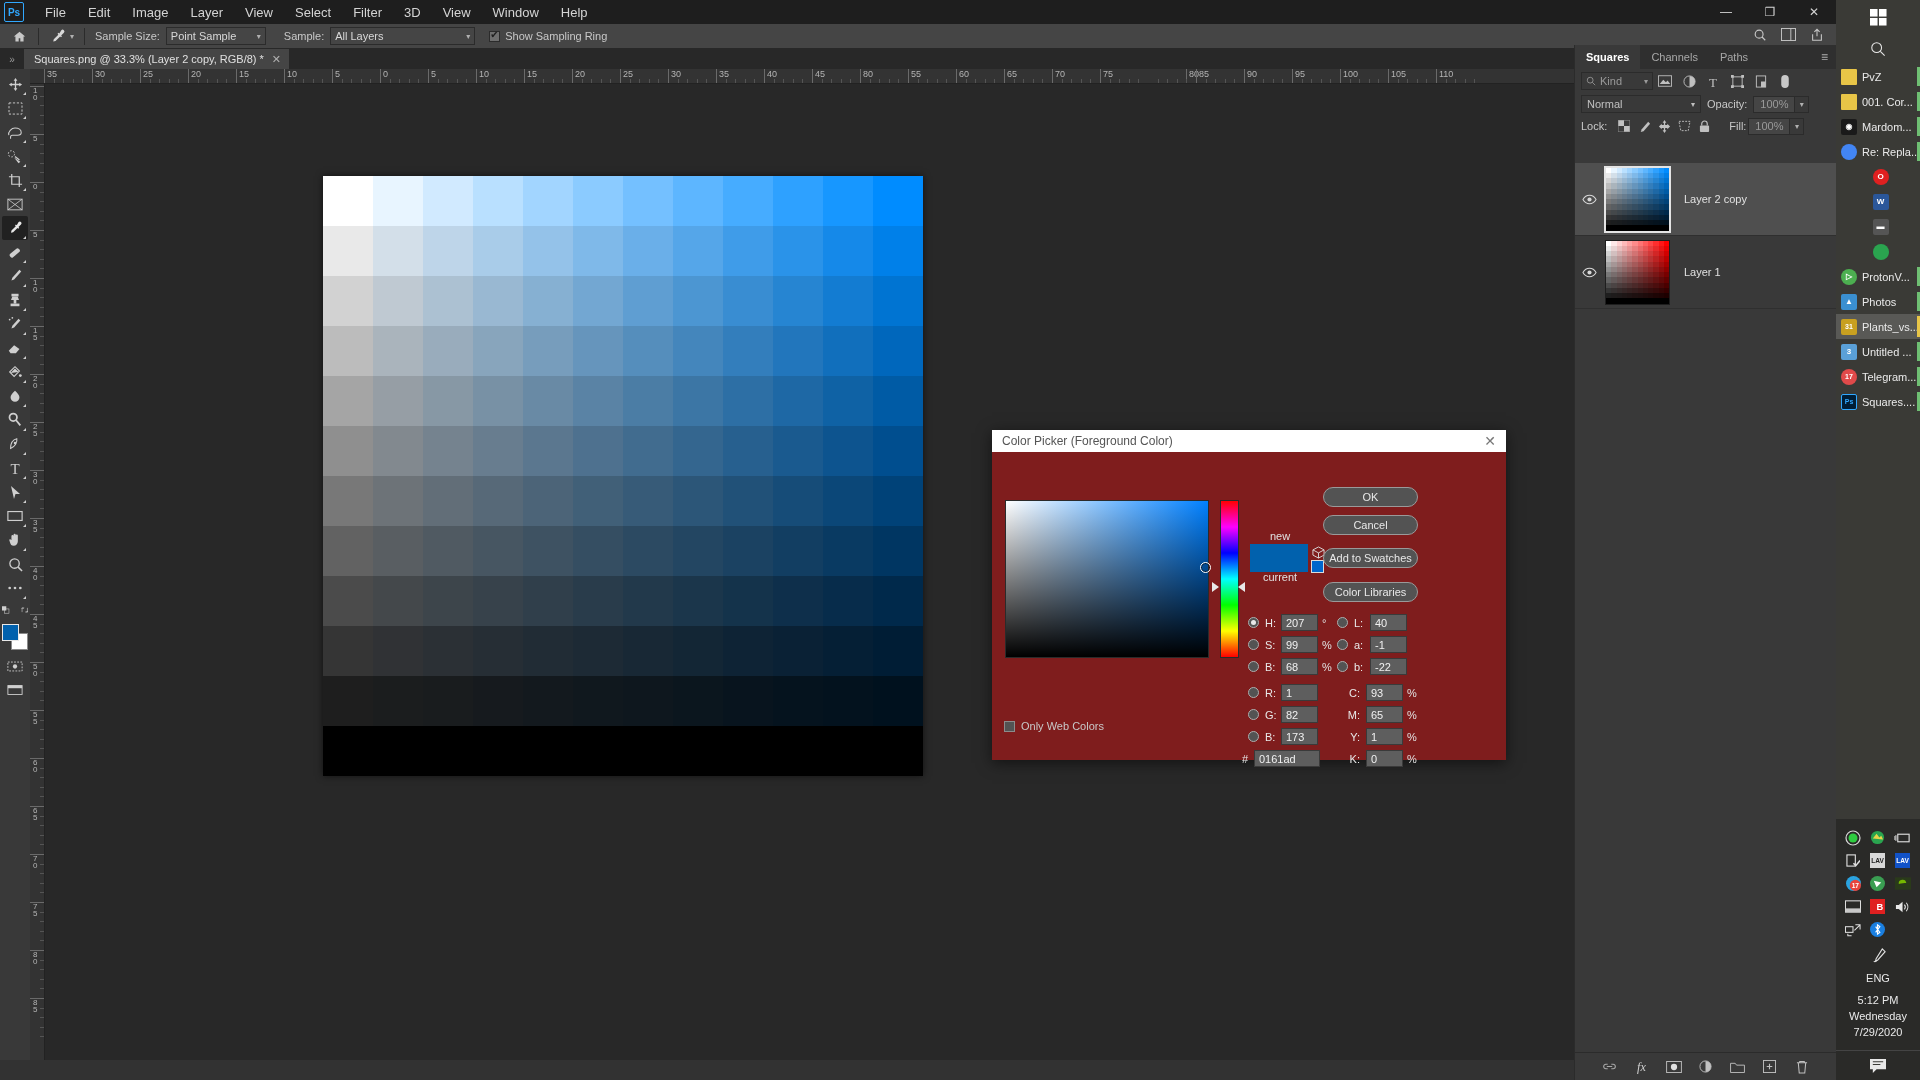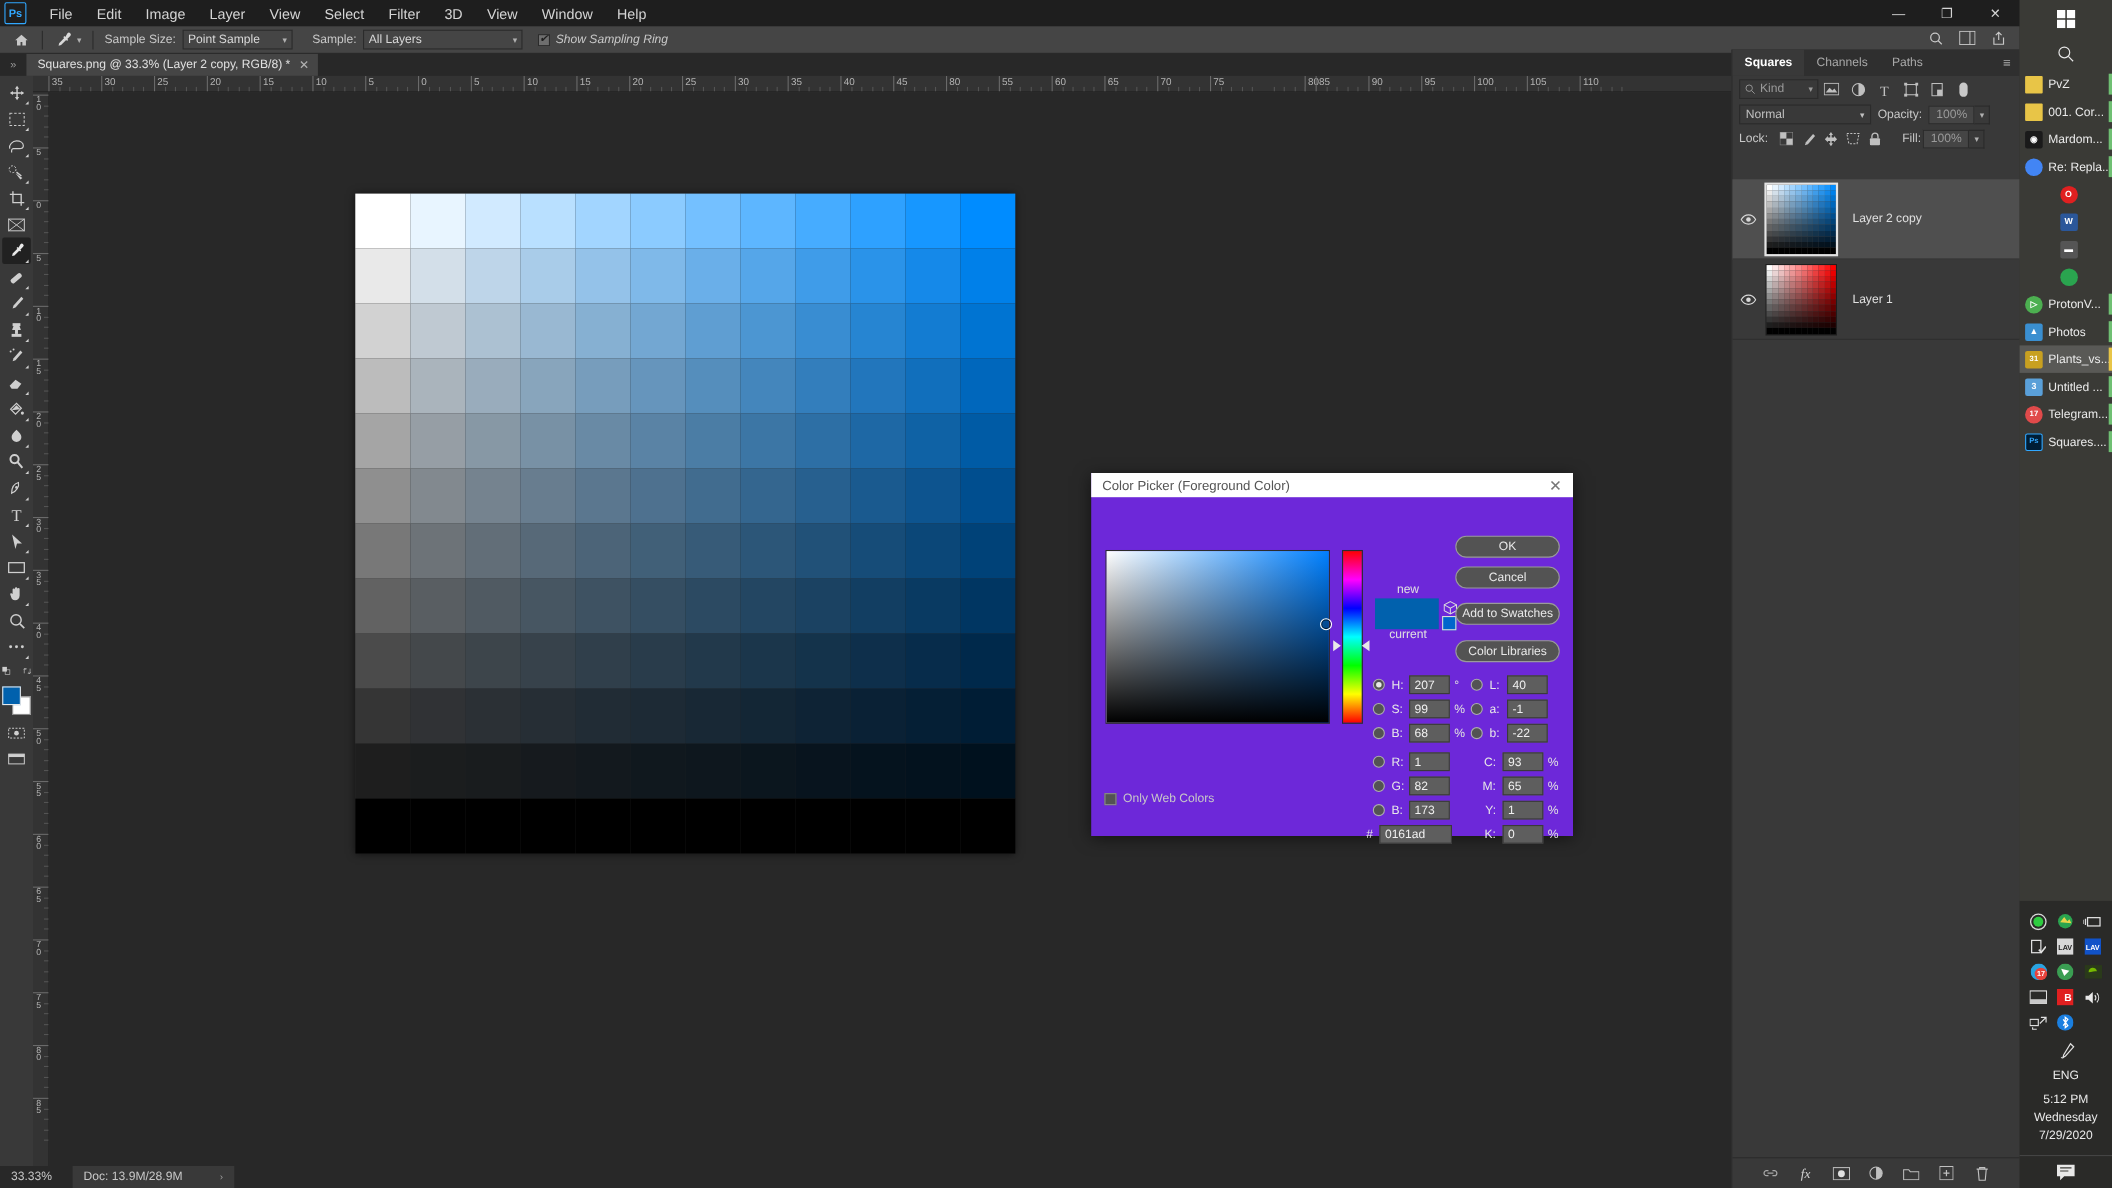--- a/index.html
+++ b/index.html
@@ -28,21 +28,21 @@
   
   .optionsbar { display:flex; align-items:center; height:25px; background:#454545; border-bottom:1px solid #282828; padding-left:6px; }
   .opt-home { width:26px; height:21px; display:flex; align-items:center; justify-content:center; }
   .opt-sep { width:1px; height:17px; background:#2b2b2b; margin:0 6px; }
   .opt-tool { display:flex; align-items:center; gap:4px; padding:0 4px; }
   .opt-label { font-size:11px; color:#c8c8c8; margin:0 6px 0 4px; }
   .opt-select { background:#454545; border:1px solid #2b2b2b; height:18px; min-width:100px;
                 display:flex; align-items:center; padding:0 4px; font-size:11px; color:#d8d8d8;
                 justify-content:space-between; }
   .opt-select .cv { font-size:8px; color:#b0b0b0; }
-  .opt-check { display:flex; align-items:center; gap:5px; margin-left:14px; font-size:11px;font-style:italic; }
+  .opt-check { display:flex; align-items:center; gap:5px; margin-left:14px; font-size:11px; }
   .cbox { width:11px; height:11px; background:#6e6e6e; border:1px solid #2b2b2b; position:relative; }
   .cbox.on::after { content:"✔"; position:absolute; left:0px; top:-3px; font-size:10px; color:#1e1e1e; }
   .opt-right { margin-left:auto; display:flex; align-items:center; gap:14px; padding-right:12px; }
 
   
   .tabbar { display:flex; align-items:flex-end; height:20px; background:#282828; }
   .tab-arrows { width:24px; height:20px; display:flex; align-items:center; justify-content:center;
                 font-size:10px; color:#989898; }
   .doc-tab { height:20px; background:#454545; display:flex; align-items:center; gap:8px;
              padding:0 8px 0 10px; font-size:11px; color:#e0e0e0; }
@@ -122,21 +122,21 @@
   .lpb-icn { width:18px; height:18px; display:flex; align-items:center; justify-content:center; color:#c0c0c0; }
 
   
   .statusbar { position:absolute; left:0; bottom:0; width:1836px; height:20px; background:#282828;
                display:flex; align-items:center; font-size:11px; color:#c8c8c8; }
   .sb-zoom { width:66px; padding-left:10px; }
   .sb-doc { background:#393939; height:20px; display:flex; align-items:center; padding:0 10px; gap:34px; }
   .sb-arrow { font-size:9px; color:#a0a0a0; }
 
   
-  .cp { position:absolute; left:992px; top:430px; width:438px; height:330px; background:#6d28d9;
+  .cp { position:absolute; left:992px; top:430px; width:514px; height:330px; background:#7f1d1d;
         box-shadow:0 3px 14px rgba(0,0,0,.55); }
   .cp-title { height:22px; background:#fff; display:flex; align-items:center; padding:0 10px;
               color:#555; font-size:12px; }
   .cp-close { margin-left:auto; font-size:14px; color:#777; }
   .cp-body { position:relative; height:308px; }
   .cp-field { position:absolute; left:13px; top:48px; width:204px; height:158px; border:1px solid #2b2b2b; }
   .cp-field .g1 { position:absolute; inset:0; background:linear-gradient(to right,#fff,#0080ff); }
   .cp-field .g2 { position:absolute; inset:0; background:linear-gradient(to bottom,rgba(0,0,0,0),#000); }
   .cp-ring { position:absolute; width:11px; height:11px; border:1px solid #fff; border-radius:50%;
              box-shadow:0 0 0 1px rgba(0,0,0,.6) inset; left:208px; top:110px; }
@@ -901,27 +901,20 @@
           <div style="background: rgb(0, 0, 0);"></div>
           <div style="background: rgb(0, 0, 0);"></div>
           <div style="background: rgb(0, 0, 0);"></div>
           <div style="background: rgb(0, 0, 0);"></div>
           <div style="background: rgb(0, 0, 0);"></div>
           <div style="background: rgb(0, 0, 0);"></div>
           <div style="background: rgb(0, 0, 0);"></div>
         </div>
     </div>
 
-    <div class="statusbar">
-      <div class="sb-zoom">33.33%</div>
-      <div class="sb-doc">
-        <span>Doc: 13.9M/28.9M</span>
-        <span class="sb-arrow">›</span>
-      </div>
-    </div>
   </div>
 
   <div class="dock" style="right:84px; width:28px; top:45px;">
     <div class="dock-collapse">‹‹</div>
     <div class="dock-icn">
       <svg width="15" height="15" viewBox="0 0 16 16">
           <rect x="1" y="1" width="14" height="14" fill="none" stroke="#b4b4b4"></rect>
           <line x1="1" y1="5" x2="15" y2="5" stroke="#b4b4b4"></line>
           <line x1="6" y1="5" x2="6" y2="15" stroke="#b4b4b4"></line>
         </svg>

